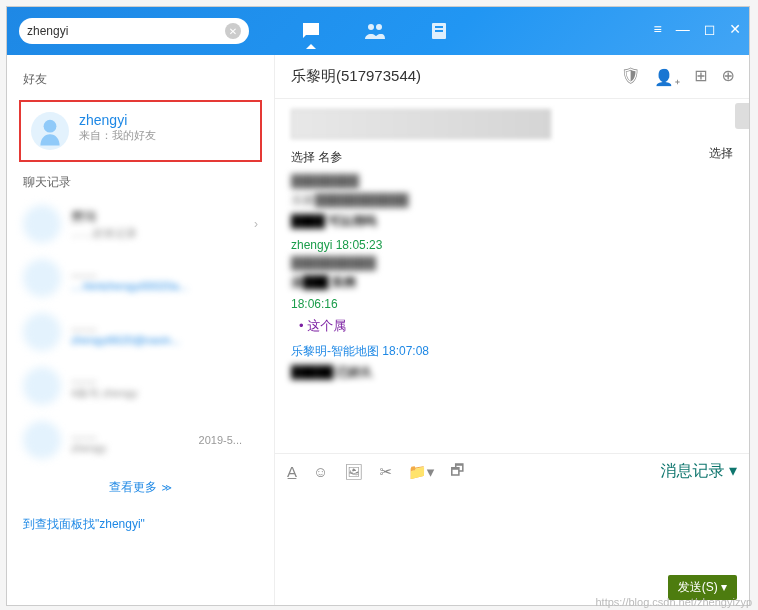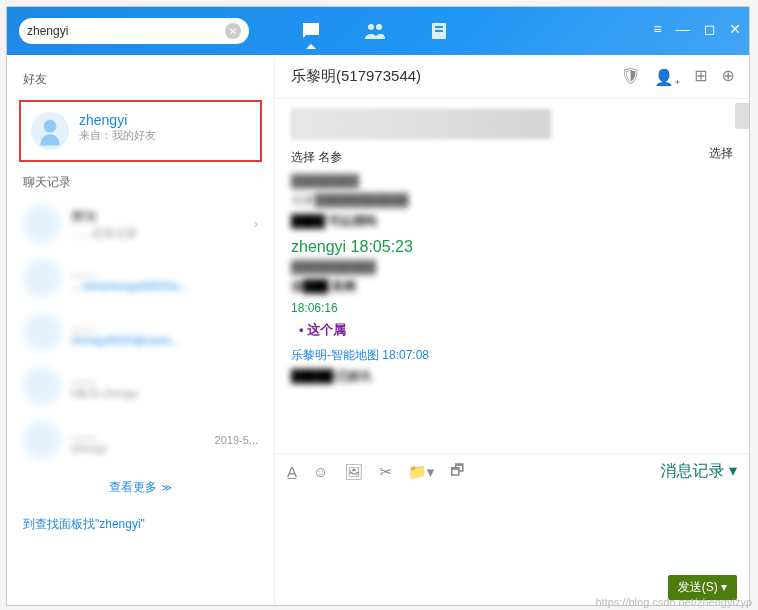--- a/index.html
+++ b/index.html
@@ -32,33 +32,33 @@
 .view-more a { color: #1e88e5; font-size: 12px; text-decoration: none; }
 .go-search { padding: 10px 16px; font-size: 12px; color: #1e88e5; }
 .chat-panel { flex: 1; display: flex; flex-direction: column; background: #fff; }
 .chat-header { height: 44px; display: flex; align-items: center; padding: 0 16px; border-bottom: 1px solid #eee; position: relative; }
 .chat-title { font-size: 15px; color: #333; }
 .chat-header-icons { position: absolute; right: 14px; display: flex; gap: 14px; color: #888; }
 .chat-header-icons span { cursor: pointer; font-size: 16px; }
 .chat-body { flex: 1; padding: 10px 16px; overflow-y: auto; font-size: 12px; position: relative; }
 .chat-body .scr-tab { position: absolute; right: 0; top: 4px; width: 14px; height: 26px; background: #ddd; border-radius: 3px 0 0 3px; }
 .msg-line { margin: 4px 0; filter: blur(3px); color: #666; }
-.msg-sender { color: #1a9c4a; font-size: 16px; margin: 8px 0 2px; }
+.msg-sender { color: #1a9c4a; font-size: 12px; margin: 8px 0 2px; }
 .msg-sender2 { color: #1e88e5; font-size: 12px; margin: 8px 0 2px; }
-.msg-text { color: #7b1fa2; font-size: 13px; margin: 2px 0 2px 8px; font-weight: bold; }
+.msg-text { color: #7b1fa2; font-size: 13px; margin: 2px 0 2px 8px; }
 .msg-text::before { content: "• "; }
 .img-block { width: 260px; height: 30px; background: linear-gradient(90deg, #e8e8e8, #d5d5d5); margin-bottom: 6px; filter: blur(2px); border: 1px solid #ccc; }
 .toolbar { height: 36px; border-top: 1px solid #eee; display: flex; align-items: center; padding: 0 12px; gap: 16px; color: #888; }
 .toolbar span { cursor: pointer; font-size: 15px; }
 .toolbar .history { margin-left: auto; font-size: 16px; color: #0f766e; }
 .input-area { height: 80px; }
 .send-bar { height: 36px; display: flex; justify-content: flex-end; align-items: center; padding: 0 12px; }
 .send-btn { background: #4d7c0f; color: #fff; border: none; padding: 4px 10px; font-size: 12px; border-radius: 2px; cursor: pointer; display: flex; align-items: center; gap: 4px; }
 .watermark { position: absolute; right: 6px; bottom: 2px; font-size: 11px; color: #bbb; padding-left: 16px; }
-.time-right { position: absolute; right: 16px; font-size: 11px; color: #999; }
+.time-right { position: absolute; right: 32px; font-size: 11px; color: #999; }
 .clear-section .line2 span { color: #1e88e5; }
 </style>
 </head>
 <body>
 
 <div class="window">
 
   <div class="titlebar">
     <div class="search-box">
       <input type="text" value="zhengyi" style="">

